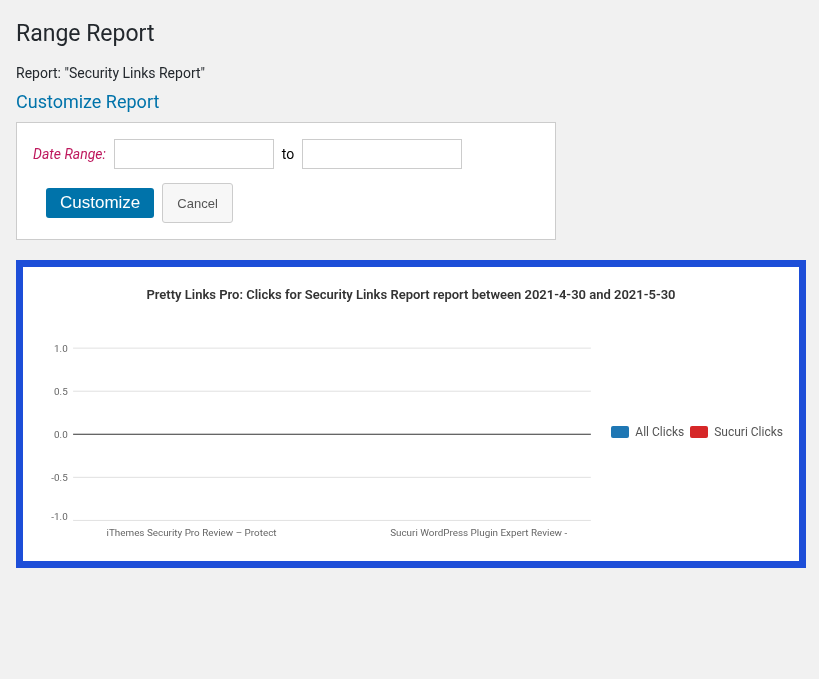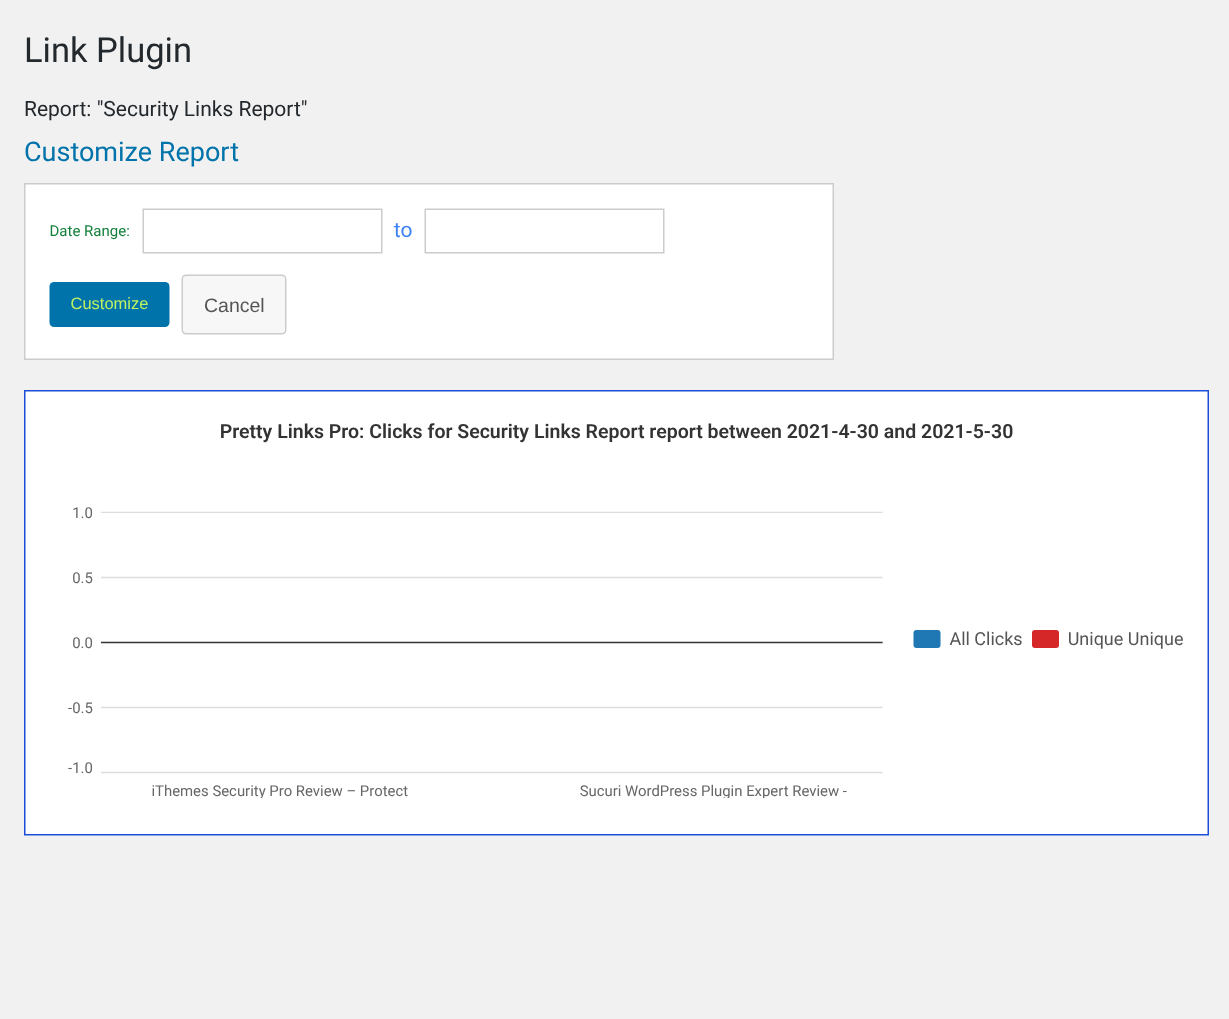--- a/index.html
+++ b/index.html
@@ -46,71 +46,73 @@
     }
 
     .date-range-row {
       display: flex;
       align-items: center;
       gap: 8px;
       margin-bottom: 14px;
     }
 
     .date-range-label {
-      font-size: 10px;
-      color: #15803d;
+      font-size: 14px;
+      color: #be185d;
       white-space: nowrap;
+      font-style: italic;
     }
 
     .date-input {
       border: 1px solid #ccc;
       padding: 4px 8px;
       font-size: 14px;
       height: 30px;
       width: 160px;
       outline: none;
     }
 
     .to-label {
       font-size: 14px;
-      color: #3b82f6;
+      color: #000000;
     }
 
     .button-row {
       display: flex;
       gap: 8px;
       align-items: center;
     }
 
     .btn-customize {
       background-color: #0073aa;
-      color: #bef264;
+      color: #ffffff;
       border: none;
       padding: 5px 14px;
-      font-size: 11px;
+      font-size: 17px;
       cursor: pointer;
       height: 30px;
       border-radius: 3px;
+      margin-left: 13px;
     }
 
     .btn-cancel {
       background-color: #f7f7f7;
       color: #555;
       border: 1px solid #ccc;
       padding: 5px 14px;
       font-size: 13px;
       cursor: pointer;
       height: 40px;
       border-radius: 3px;
     }
 
     
     .chart-section {
       background: #fff;
-      border: 1px solid #1d4ed8;
+      border: 7px solid #1d4ed8;
       padding: 20px 16px 20px 16px;
       width: 790px;
     }
 
     .chart-title {
       font-size: 13px;
       font-weight: 600;
       text-align: center;
       margin-bottom: 16px;
       color: #333;
@@ -157,21 +159,21 @@
 
     .axis-label {
       font-size: 11px;
       fill: #666;
     }
   </style>
 </head>
 <body>
 
 <div class="page-wrapper">
-  <h1 class="page-title">Link Plugin</h1>
+  <h1 class="page-title">Range Report</h1>
 
   <p class="report-name">Report: "Security Links Report"</p>
 
   <a class="customize-link" href="#">Customize Report</a>
 
   <div class="customize-panel">
     <div class="date-range-row">
       <span class="date-range-label">Date Range:</span>
       <input class="date-input" type="text" style="">
       <span class="to-label">to</span>
@@ -206,18 +208,18 @@
         </svg>
       </div>
 
       <div class="chart-legend">
         <div class="legend-item">
           <span class="legend-color" style="background-color: #1f77b4;"></span>
           <span>All Clicks</span>
         </div>
         <div class="legend-item">
           <span class="legend-color" style="background-color: #d62728;"></span>
-          <span>Unique Unique</span>
+          <span>Sucuri Clicks</span>
         </div>
       </div>
     </div>
   </div>
 </div>
 
 </body></html>

